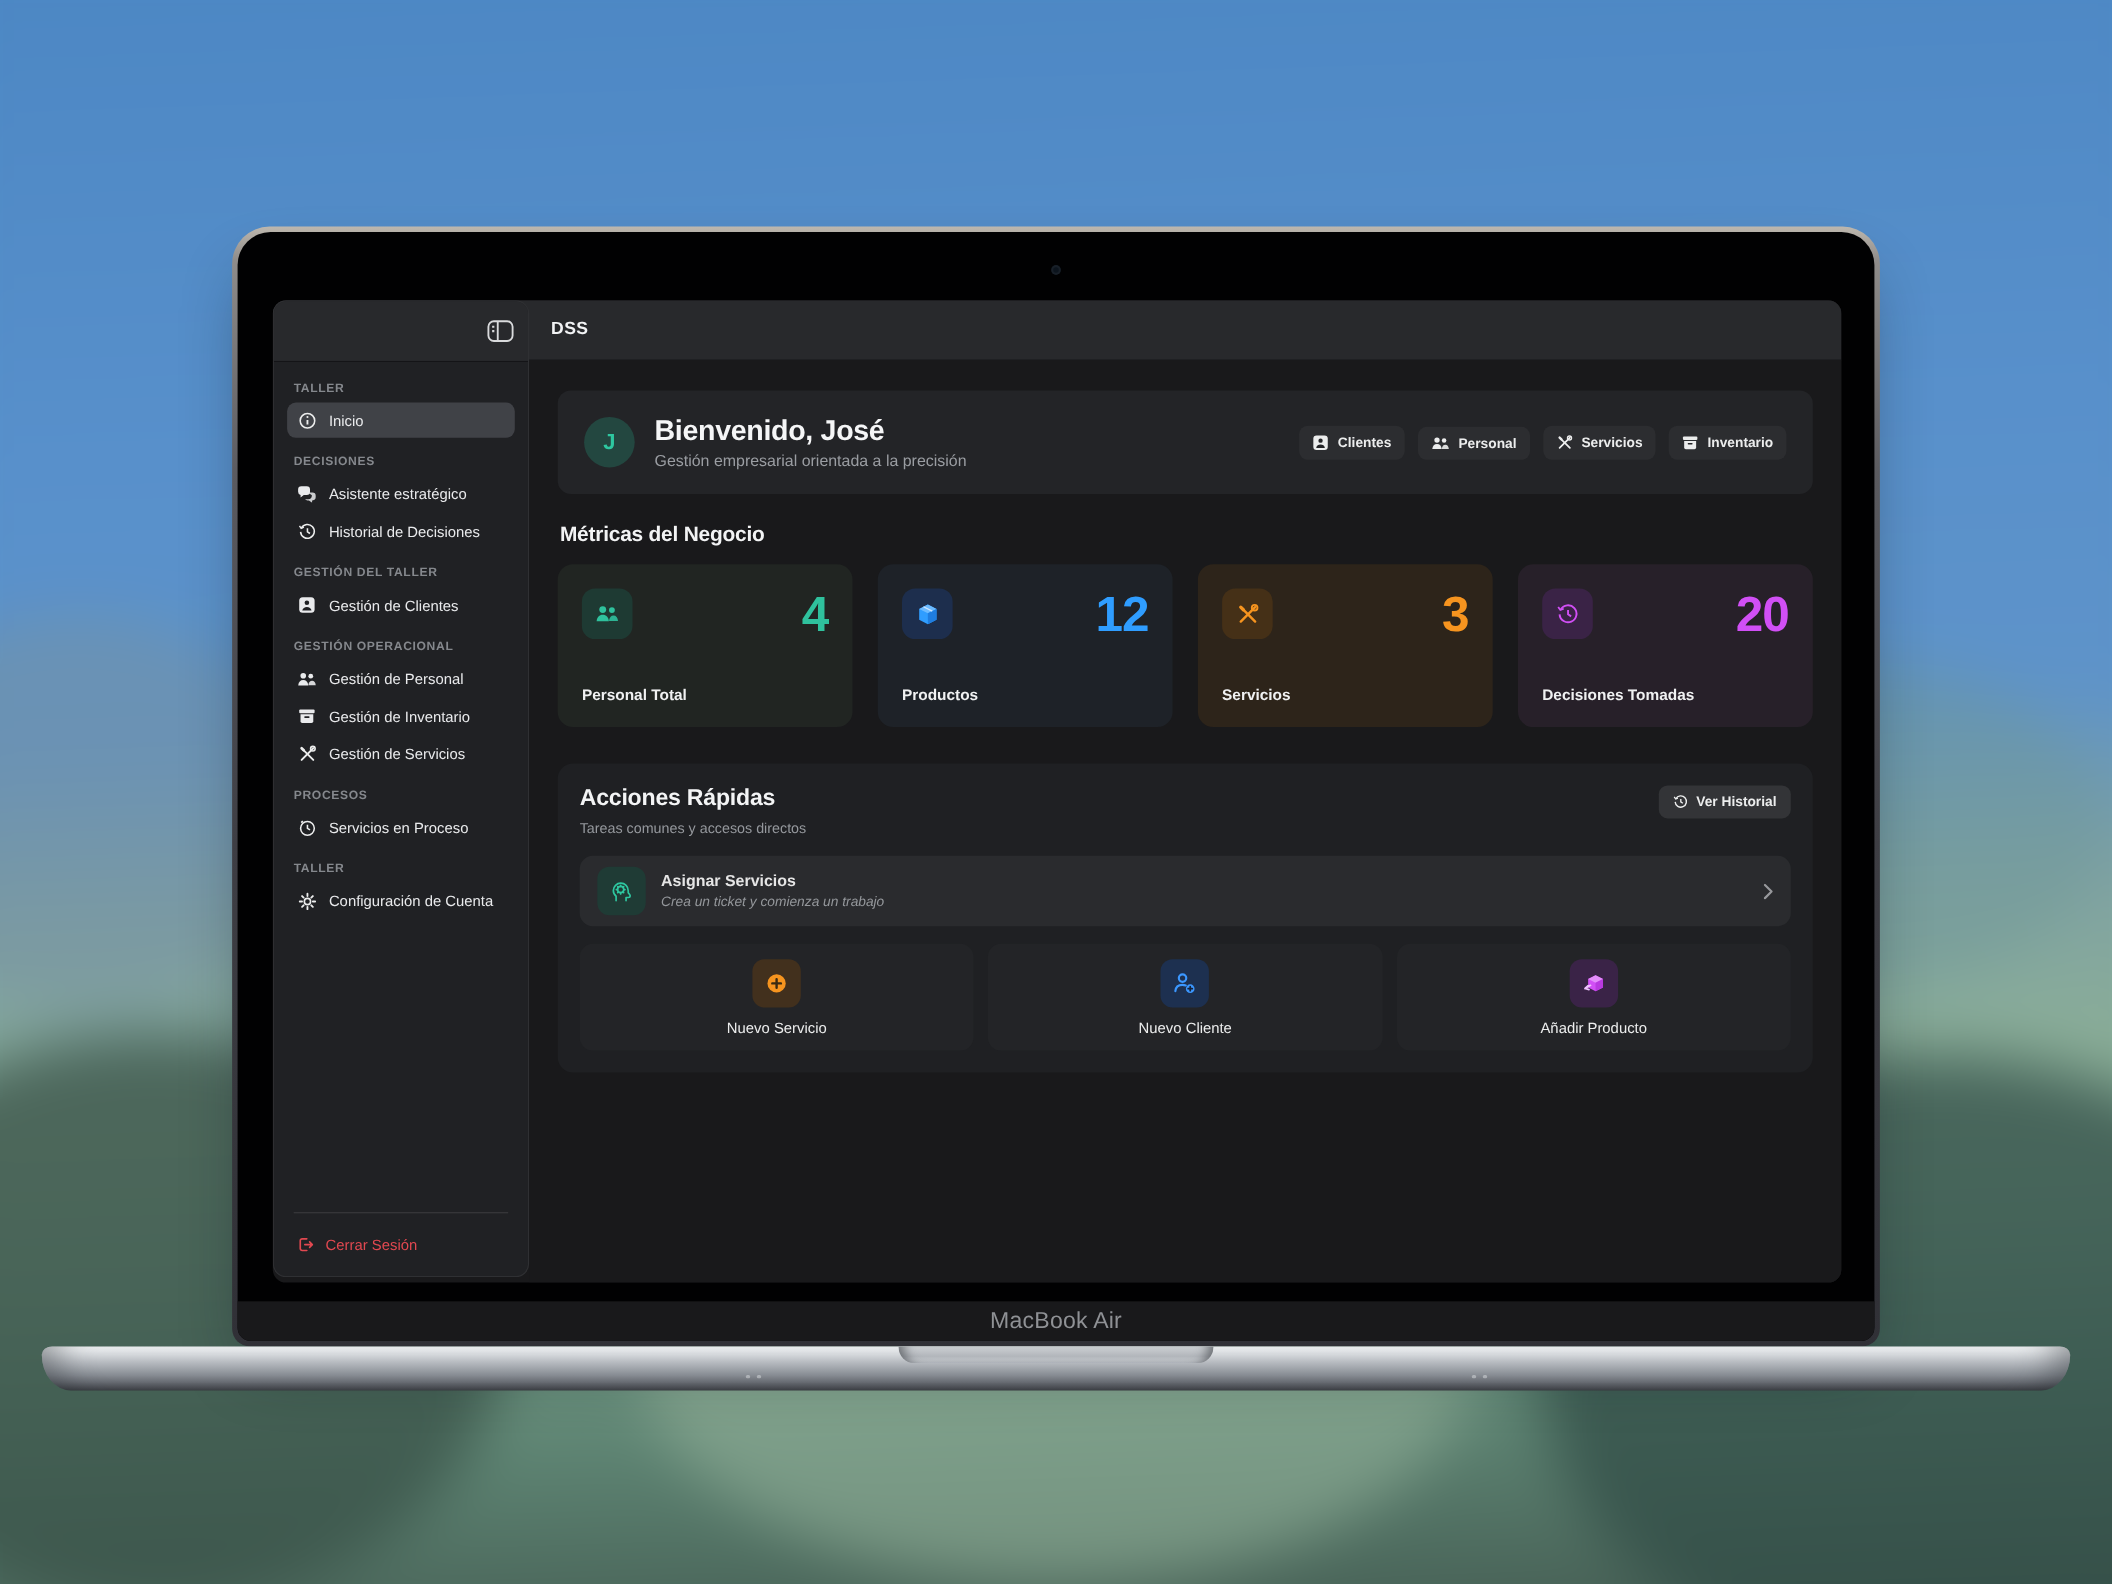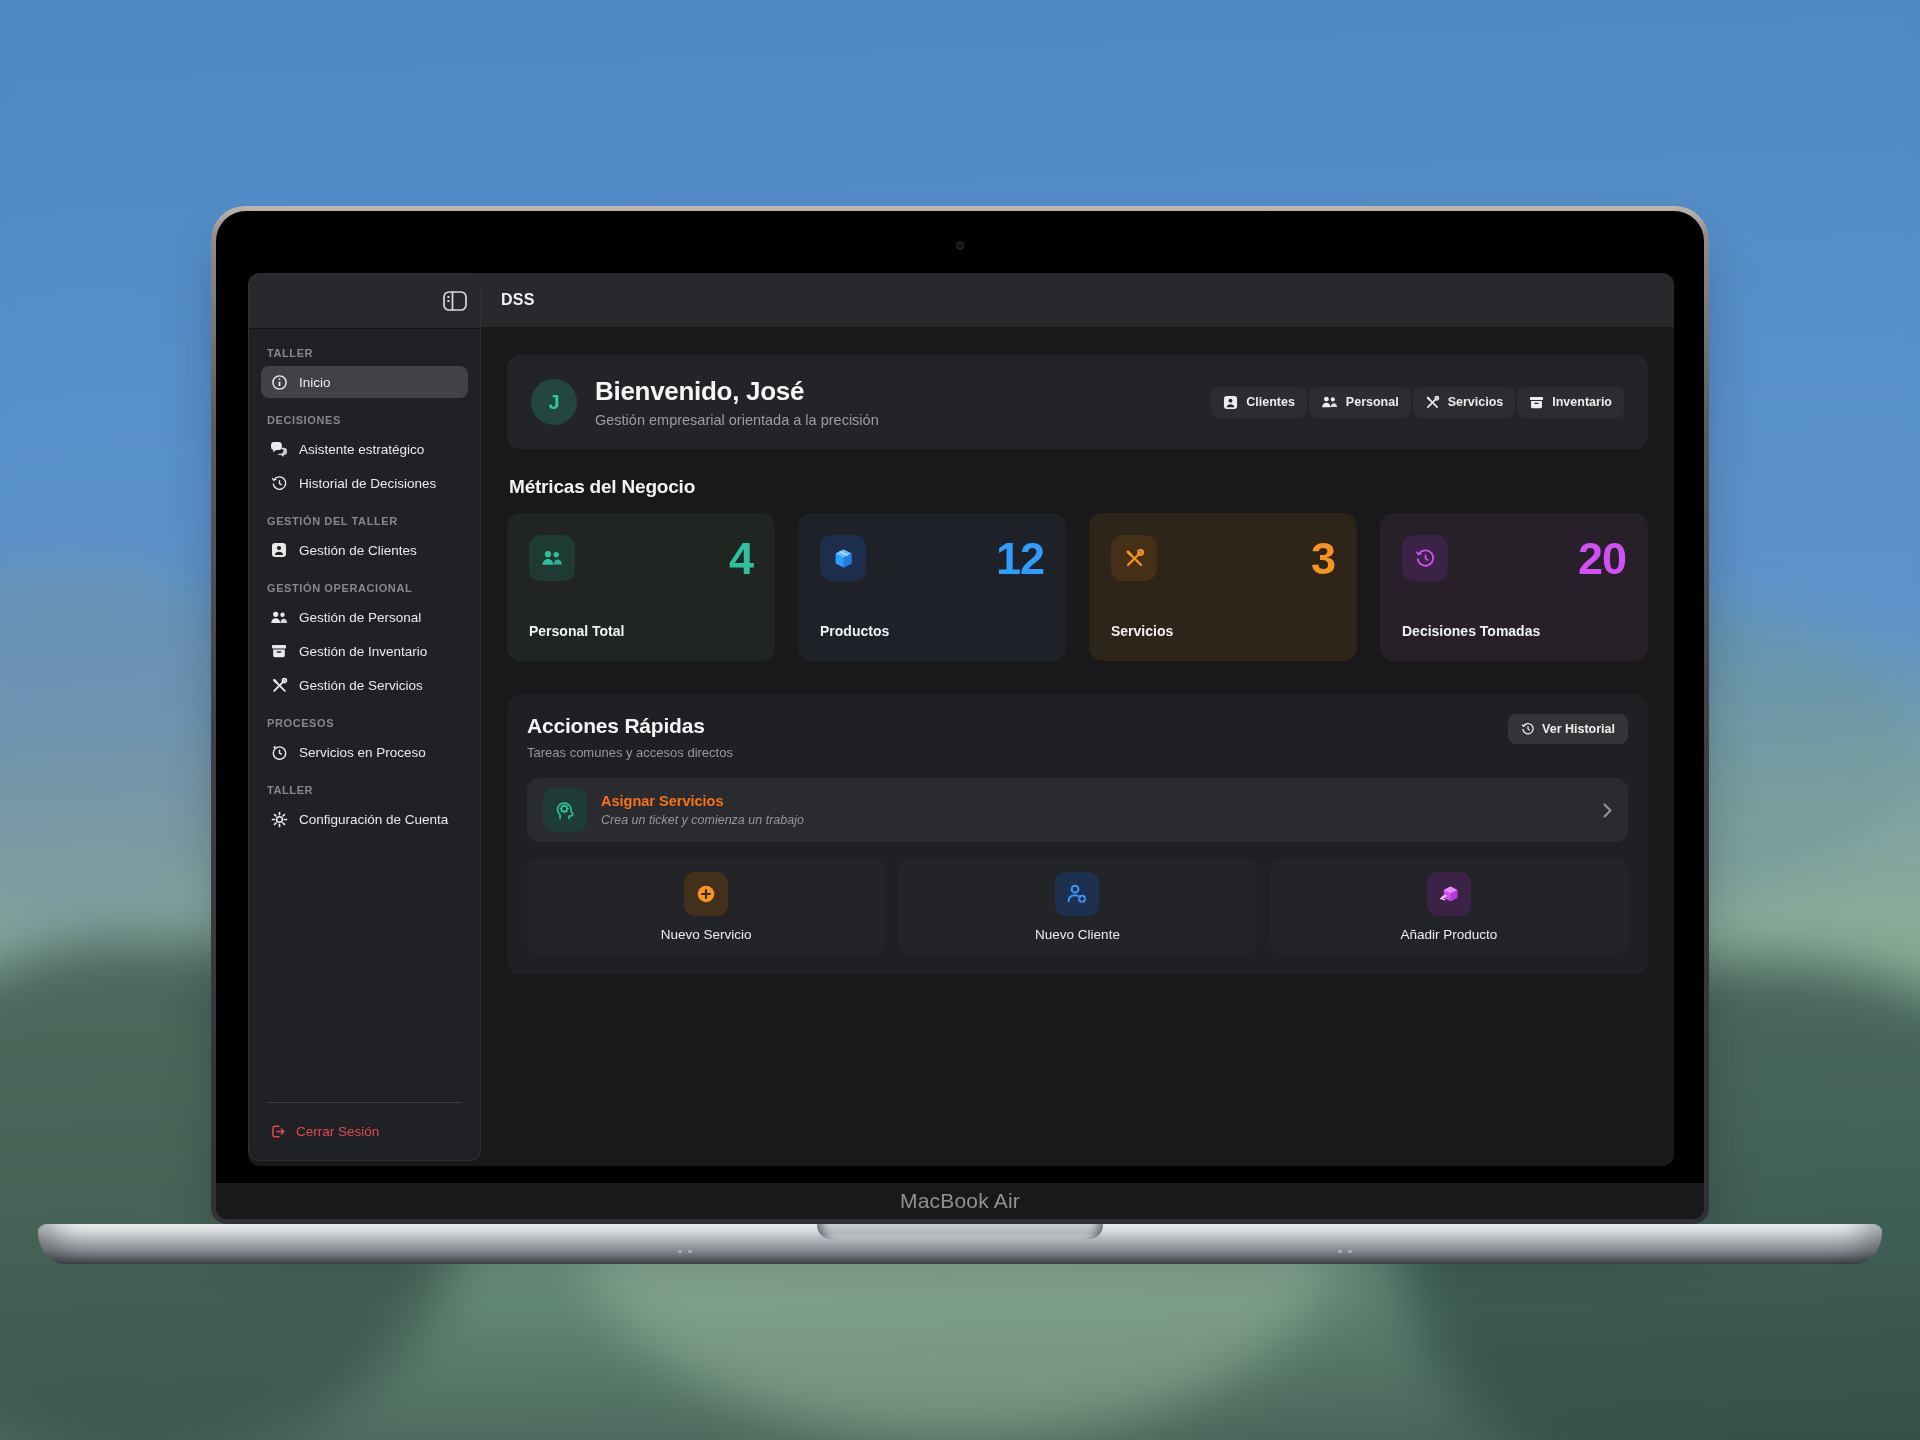--- a/index.html
+++ b/index.html
@@ -84,21 +84,21 @@
   .main{position:absolute;left:233px;top:54px;right:0;bottom:0;background:#19191b;
     padding:28px 26px;box-sizing:border-box;}
 
   .welcome{height:94px;background:#232427;border-radius:12px;display:flex;align-items:center;
     padding:0 24px;box-sizing:border-box;}
   .avatar{width:46px;height:46px;border-radius:50%;background:#234740;color:#2ec7a0;
     font-size:20px;font-weight:700;display:flex;align-items:center;justify-content:center;flex:0 0 auto;}
   .welcome-text{margin-left:18px;}
   .welcome-title{color:#f5f6f7;font-size:26px;font-weight:700;letter-spacing:-.3px;}
   .welcome-sub{color:#9a9da2;font-size:14.5px;margin-top:5px;}
-  .quick-links{margin-left:auto;display:flex;gap:2px;}
+  .quick-links{margin-left:auto;display:flex;gap:12px;align-items:flex-end;}
   .qlink{display:flex;align-items:center;gap:8px;color:#eceded;font-size:12.5px;font-weight:600;
     padding:8px 12px;border-radius:8px;background:rgba(255,255,255,.045);cursor:pointer;}
 
   .section-heading{color:#f2f3f4;font-size:19px;font-weight:700;margin:27px 0 15px 2px;letter-spacing:-.2px;}
 
   .metrics{display:grid;grid-template-columns:repeat(4,1fr);gap:23px;}
   .mcard{height:148px;border-radius:14px;padding:22px;box-sizing:border-box;
     display:flex;flex-direction:column;justify-content:space-between;cursor:default;}
   .mcard .top{display:flex;align-items:center;justify-content:space-between;}
   .msq{width:46px;height:46px;border-radius:12px;display:flex;align-items:center;justify-content:center;}
@@ -114,21 +114,21 @@
   .actions-title{color:#f3f4f5;font-size:21px;font-weight:700;letter-spacing:-.2px;}
   .actions-sub{color:#95989d;font-size:13px;margin-top:7px;}
   .pill{margin-left:auto;display:flex;align-items:center;gap:7px;background:#333437;color:#eceded;
     font-size:12.5px;font-weight:600;padding:8px 13px;border-radius:8px;cursor:pointer;}
 
   .primary-row{margin-top:18px;background:#2a2b2e;border-radius:12px;height:64px;
     display:flex;align-items:center;padding:0 16px;box-sizing:border-box;cursor:pointer;}
   .asq{width:44px;height:44px;border-radius:11px;display:flex;align-items:center;justify-content:center;flex:0 0 auto;}
   .asq.teal{background:#1f3b35;}
   .primary-text{margin-left:14px;}
-  .primary-title{color:#f97316;font-size:14.5px;font-weight:700;}
+  .primary-title{color:#e5e5e5;font-size:14.5px;font-weight:700;}
   .primary-sub{color:#94979b;font-size:12.5px;margin-top:4px;font-style:italic;}
   .chev{margin-left:auto;}
 
   .tiles{margin-top:16px;display:grid;grid-template-columns:repeat(3,1fr);gap:13px;}
   .tile{height:97px;background:#232427;border-radius:12px;display:flex;flex-direction:column;
     align-items:center;justify-content:center;gap:11px;cursor:pointer;}
   .asq.blue{background:#1d3050;} .asq.orangebg{background:#42301d;} .asq.purplebg{background:#3a2347;}
   .tile-label{color:#eceded;font-size:13.5px;font-weight:500;}
 
   svg{display:block;}

